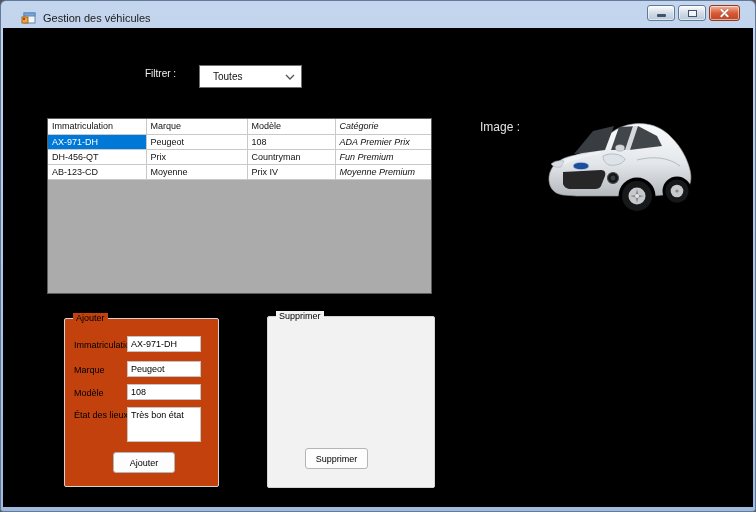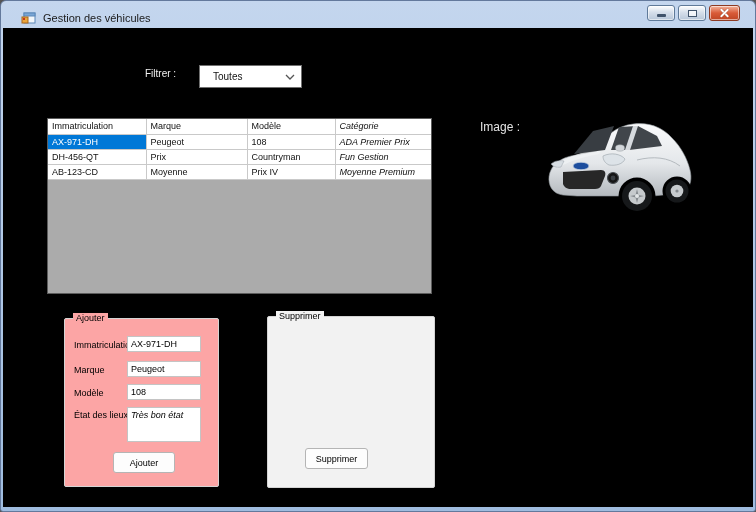--- a/index.html
+++ b/index.html
@@ -65,21 +65,21 @@
   }
   .datagrid th:last-child, .datagrid td:last-child { border-right:none;font-style:italic; }
   .datagrid td.selected { background:var(--selection-blue,#0078d7); color:#fff; }
 
   .image-label { left:477px; top:92px; color:#e4e4e4; font-size:12px; }
   .car-image { left:538px; top:88px; width:152px; height:100px; }
 
   
   .groupbox { border:1px solid #d4d4d4; border-radius:2px; }
   .gb-title { position:absolute; top:-6px; left:8px; font-size:9px; color:#000; background:inherit; padding:0 3px; line-height:11px; }
-  .add-box { left:61px; top:290px; width:155px; height:169px; background:#fca5a5; }
+  .add-box { left:61px; top:290px; width:155px; height:169px; background:#c2410c; }
   .del-box { left:264px; top:288px; width:168px; height:172px; background:#f2f2f2; }
   .groupbox > * { position:absolute; }
 
   .field-label { left:9px; font-size:9px; color:#000; }
   .field-input {
     left:62px; width:74px; height:16px; background:#fff;
     border:1px solid #c4c4c4; font-family:"Liberation Sans",sans-serif;
     font-size:9px; color:#000; padding:0 3px;
   }
   textarea.field-input { height:35px; resize:none; overflow:hidden; padding-top:2px; line-height:11px; }
@@ -149,21 +149,21 @@
         <tr>
           <td class="selected">AX-971-DH</td>
           <td>Peugeot</td>
           <td>108</td>
           <td>ADA Premier Prix</td>
         </tr>
         <tr>
           <td>DH-456-QT</td>
           <td>Prix</td>
           <td>Countryman</td>
-          <td>Fun Gestion</td>
+          <td>Fun Premium</td>
         </tr>
         <tr>
           <td>AB-123-CD</td>
           <td>Moyenne</td>
           <td>Prix IV</td>
           <td>Moyenne Premium</td>
         </tr>
       </tbody>
         </table>
     </div>
@@ -223,21 +223,21 @@
       <label class="field-label" style="top:21px">Immatriculation</label>
       <input class="field-input" style="top: 17px;" value="AX-971-DH">
 
       <label class="field-label" style="top:46px">Marque</label>
       <input class="field-input" style="top: 42px;" value="Peugeot">
 
       <label class="field-label" style="top:69px">Modèle</label>
       <input class="field-input" style="top: 65px;" value="108">
 
       <label class="field-label" style="top:91px">État des lieux</label>
-      <textarea class="field-input" style="top: 88px; font-style: italic;">Très bon état</textarea>
+      <textarea class="field-input" style="top: 88px;">Très bon état</textarea>
 
       <button class="btn add-btn">Ajouter</button>
     </div>
 
     <div class="groupbox del-box">
       <span class="gb-title">Supprimer</span>
       <button class="btn del-btn">Supprimer</button>
     </div>
 
   </div>

